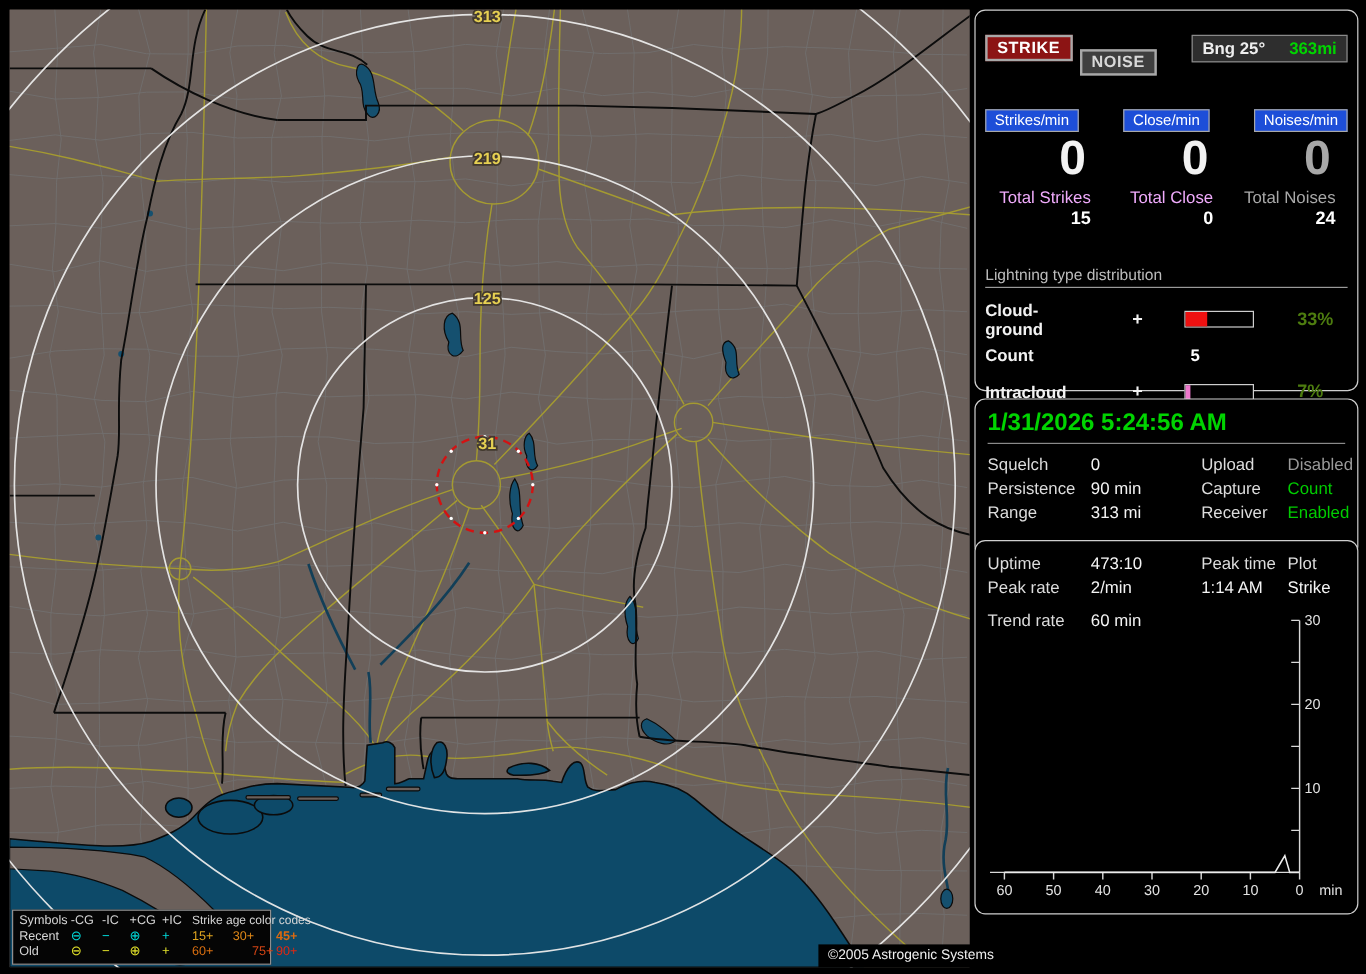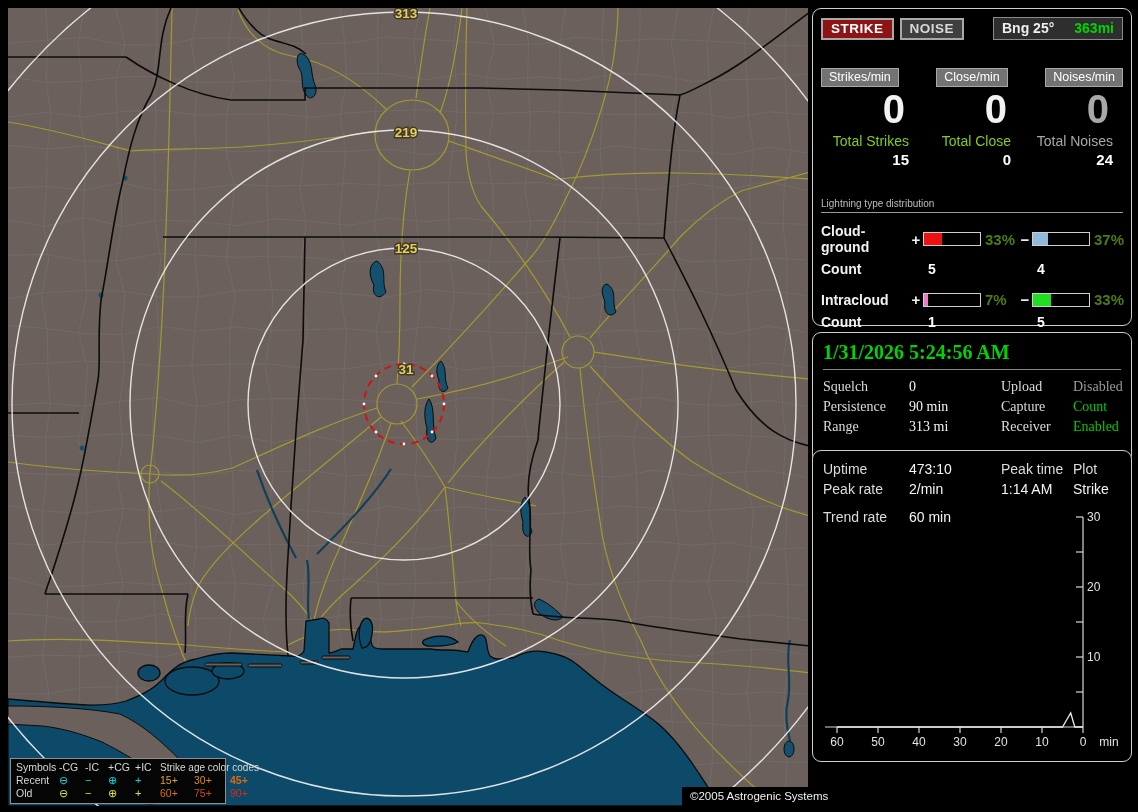--- a/index.html
+++ b/index.html
@@ -14,45 +14,45 @@
   .maplegend .age-h{grid-column:6 / span 3;font-size:10px;}
   .maplegend .sym{font-size:11px;text-align:left;}
   .copyright{position:absolute;left:674px;top:779px;background:#000;color:#f0f0f0;
     font-size:11.5px;padding:3px 8px 4px 8px;white-space:nowrap;}
   .ringlabel{font:bold 13.5px "Liberation Sans",sans-serif;fill:#e6d052;stroke:#42392f;
     stroke-width:3px;paint-order:stroke;text-anchor:middle;}
   
   .panel{position:absolute;left:812px;width:320px;background:#000;border:1px solid #cfcfcf;
     border-radius:9px;box-sizing:border-box;color:#eee;}
   .p1{top:8px;height:318px;padding:8px;}
-  .p2{top:332px;height:132px;padding:8px 10px;font-family:Liberation Serif, serif;}
+  .p2{top:332px;height:132px;padding:8px 10px;}
   .p3{top:450px;height:312px;padding:8px 10px;}
   .toprow{display:flex;align-items:center;}
   .btn{font-weight:bold;font-size:13.5px;letter-spacing:.5px;padding:1px 8px 2px 8px;
     border:2px solid #a8a8a8;cursor:pointer;}
   .btn.strike{background:#8c1414;color:#fff;}
-  .btn.noise{background:#3f3f3f;color:#d8d8d8;margin-left:6px;}
+  .btn.noise{background:#3f3f3f;color:#d8d8d8;margin-left:6px;margin-top:24px;}
   .bng{margin-left:auto;width:130px;background:#2e2e2e;border:1px solid #8a8a8a;
     display:flex;justify-content:space-between;padding:2px 8px 3px 8px;box-sizing:border-box;
     font-weight:bold;font-size:14px;}
   .bng .rng{color:#00d400;}
   .counters{display:grid;grid-template-columns:1fr 1fr 1fr;margin-top:28px;column-gap:4px;}
   .ccol{display:flex;flex-direction:column;}
-  .lblbtn{align-self:flex-start;background:#737373;border:1px solid #a8a8a8;color:#fff;
+  .lblbtn{align-self:flex-start;background:#1d4ed8;border:1px solid #a8a8a8;color:#fff;
     font-size:12.5px;padding:1px 7px 2px 7px;cursor:pointer;}
   .ccol:nth-child(2) .lblbtn{align-self:center;}
   .ccol:nth-child(3) .lblbtn{align-self:flex-end;}
   .bigzero{font-size:40px;font-weight:bold;line-height:44px;text-align:right;padding-right:14px;color:#f2f2f2;}
-  .tlabel{font-size:14px;text-align:right;padding-right:10px;margin-top:2px;color:#84cc16;}
+  .tlabel{font-size:14px;text-align:right;padding-right:10px;margin-top:2px;color:#f0abfc;}
   .tval{font-size:15px;font-weight:bold;text-align:right;padding-right:10px;margin-top:2px;color:#fff;}
   .dim{color:#a8a8a8;}
-  .dist-title{margin-top:30px;font-size:10px;color:#bcbcbc;border-bottom:1px solid #9a9a9a;
+  .dist-title{margin-top:30px;font-size:13px;color:#bcbcbc;border-bottom:1px solid #9a9a9a;
     padding-bottom:3px;}
   .drow{display:grid;grid-template-columns:88px 14px 57px 38px 14px 57px 1fr;
-    align-items:center;margin-top:10px;}
+    align-items:center;margin-top:10px;gap:32px;}
   .drow.cnt{margin-top:6px;}
   .dlabel{font-weight:bold;font-size:14px;color:#f2f2f2;}
   .sign{font-weight:bold;font-size:15px;text-align:center;color:#f2f2f2;}
   .bar{width:56px;height:12px;border:1px solid #cfcfcf;background:#000;}
   .bar i{display:block;height:100%;}
   .pct{font-weight:bold;font-size:15px;padding-left:5px;color:#4d7c0f;}
   .cval{font-weight:bold;font-size:14px;padding-left:5px;color:#fff;}
   .datetime{color:#00d400;font-weight:bold;font-size:20px;border-bottom:1px solid #8a8a8a;
     padding-bottom:5px;}
   .srow,.urow{display:grid;grid-template-columns:86px 92px 72px 1fr;font-size:14px;
@@ -264,21 +264,21 @@
     <span style="color: rgb(223, 165, 32);">15+</span>
     <span style="color: rgb(224, 136, 24);">30+</span>
     <span style="color: rgb(219, 106, 16); font-weight: bold;">45+</span>
 
     <span>Old</span>
     <span class="sym" style="color: rgb(226, 226, 42);">⊖</span>
     <span class="sym" style="color: rgb(226, 226, 42);">−</span>
     <span class="sym" style="color: rgb(226, 226, 42);">⊕</span>
     <span class="sym" style="color: rgb(226, 226, 42);">+</span>
     <span style="color: rgb(221, 112, 16);">60+</span>
-    <span style="color: rgb(210, 68, 20);">75+</span>
+    <span style="color: rgb(210, 68, 20); margin-left: 16px;">75+</span>
     <span style="color: rgb(224, 40, 18);">90+</span>
   </div>
 
   <div class="copyright">©2005 Astrogenic Systems</div>
 </div>
 
 <div class="panel p1">
   <div class="toprow">
     <span class="btn strike">STRIKE</span>
     <span class="btn noise">NOISE</span>

